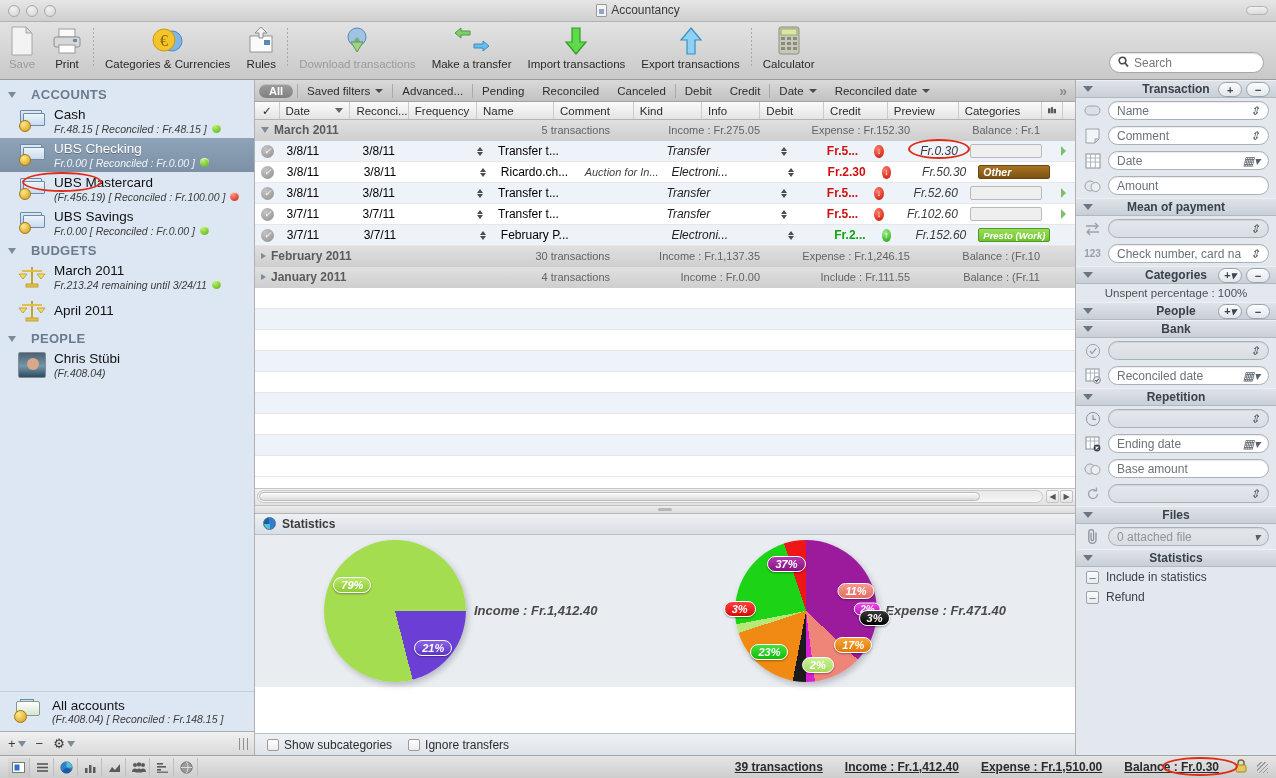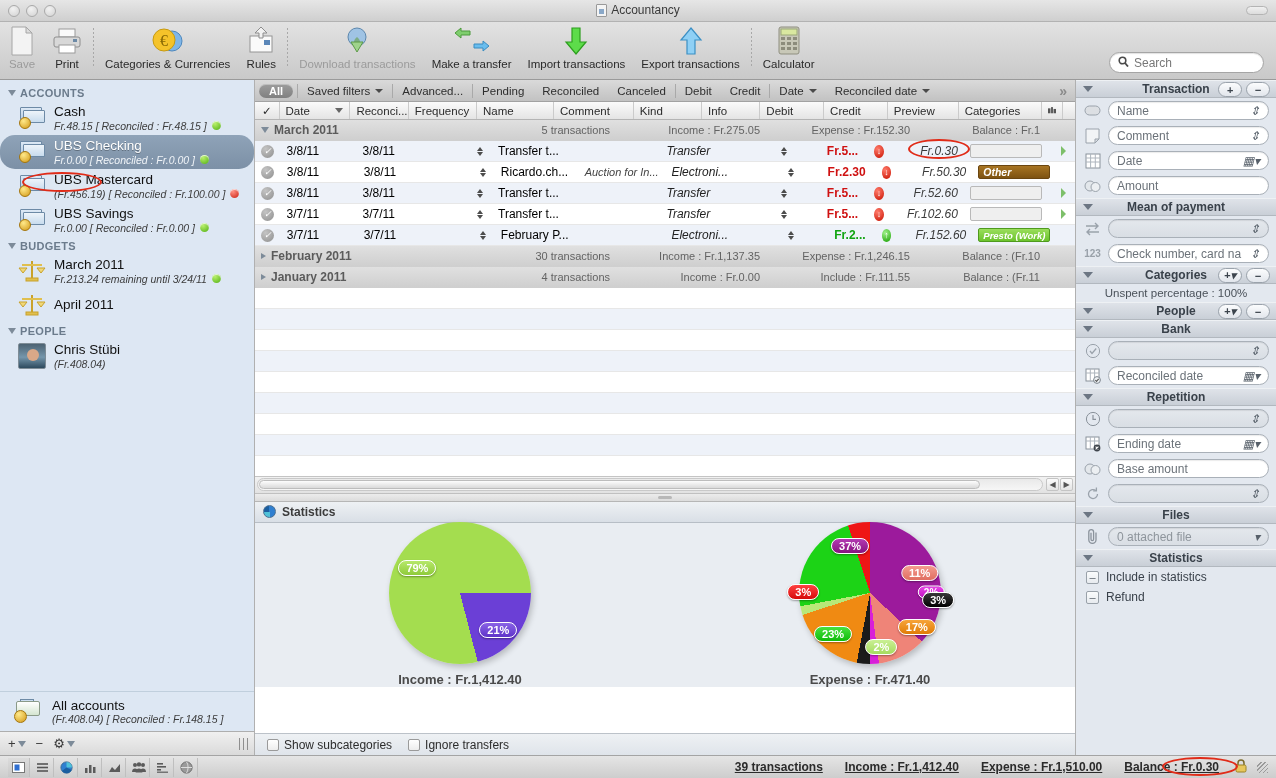--- a/index.html
+++ b/index.html
@@ -82,34 +82,34 @@
   .body { flex: 1 1 auto; display: flex; min-height: 0; }
 
   
   .sidebar {
     width: 255px; flex: 0 0 255px; background: #dde7f3;
     border-right: 1px solid #b0b0b0; display: flex; flex-direction: column;
     position: relative;
   }
   .sb-scroll { flex: 1 1 auto; overflow: hidden; padding-top: 4px; }
   .sb-group {
-    font-size: 11px; font-weight: bold; color: #6b7b8c;
+    font-size: 13px; font-weight: bold; color: #6b7b8c;
     letter-spacing: .3px; padding: 3px 0 2px 18px; display: flex;
-    align-items: center; gap: 4px; text-transform: uppercase;
+    align-items: center; gap: 15px; text-transform: uppercase;
   }
   .tri { width: 0; height: 0; border-left: 5px solid #7d8b99;
          border-top: 3.5px solid transparent; border-bottom: 3.5px solid transparent;
          margin-left: -10px; }
   .tri.down { border-left: 4.5px solid transparent; border-right: 4.5px solid transparent;
               border-top: 6px solid #7d8b99; border-bottom: none; }
   .sb-item {
     display: flex; align-items: center; gap: 8px;
     padding: 3px 8px 3px 18px; min-height: 34px; position: relative;
   }
-  .sb-item.sel { background: linear-gradient(#8fa3b8, #7c90a6); border-radius: 15px; }
+  .sb-item.sel { background: linear-gradient(#8fa3b8, #7c90a6); }
   .sb-item.sel .sb-name { color: #fff; text-shadow: 0 1px 0 rgba(0,0,0,.3); }
   .sb-item.sel .sb-sub  { color: #f0f4f8; }
   .sb-texts { display: flex; flex-direction: column; line-height: 1.15; }
   .sb-name { font-size: 13.5px; color: #111; }
   .sb-sub  { font-size: 10.5px; color: #3c3c3c; font-style: italic; display: flex; align-items: center; gap: 5px;}
   .dot { width: 9px; height: 9px; border-radius: 50%; display: inline-block;
          box-shadow: inset 0 1px 1px rgba(255,255,255,.8); }
   .dot.green { background: radial-gradient(circle at 35% 30%, #b8f06a, #4fae12); }
   .dot.red   { background: radial-gradient(circle at 35% 30%, #ff8e80, #c91f10); }
 
@@ -250,21 +250,21 @@
 
   .statsbar {
     height: 21px; flex: 0 0 21px; background: linear-gradient(#eef1f4,#d9dfe6);
     border-bottom: 1px solid #b7bec6; display:flex; align-items:center; gap:6px; padding-left:8px;
     font-weight: bold; font-size: 12px; color:#3c3c3c;
   }
   .piechip { width:13px;height:13px;border-radius:50%;
     background: conic-gradient(#2f7fd0 0 50%, #4fc1d8 50% 75%, #1a5ea0 75% 100%); border:1px solid #4a6f92;}
 
   .charts { flex: 1 1 auto; background:#e9edf2; display:flex; align-items:center; justify-content:space-around; min-height:0;}
-  .chartcell { display:flex; flex-direction:column; align-items:center; gap:8px;}
+  .chartcell { display:flex; flex-direction:row; align-items:center; gap:8px;font-style:italic;}
   .pie { border-radius:50%; position:relative; box-shadow: 2px 3px 6px rgba(0,0,0,.22); }
   .plabel {
     position:absolute; transform: translate(-50%,-50%);
     border-radius:8px; padding:1px 7px; font-size:11px; font-weight:bold; color:#fff;
     border:1.5px solid #fff; box-shadow: 0 1px 2px rgba(0,0,0,.35); white-space:nowrap;
   }
   .chart-cap { font-size: 13px; color:#4a4a4a; font-weight:bold; }
 
   .optbar {
     height: 22px; flex: 0 0 22px; background: linear-gradient(#eef1f4,#dfe4ea);

